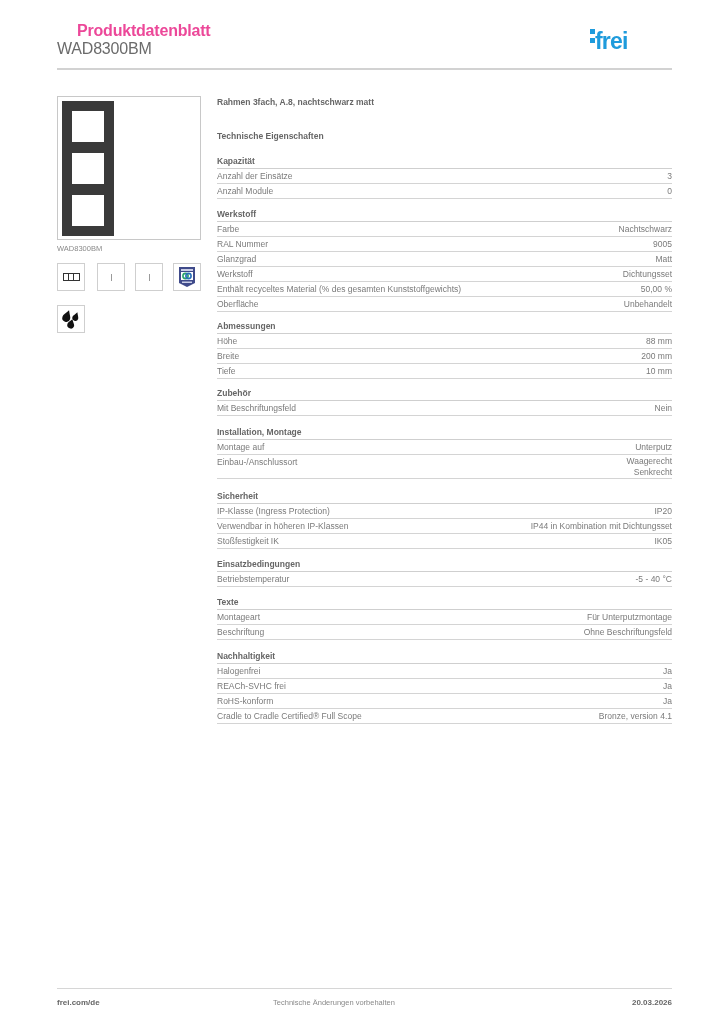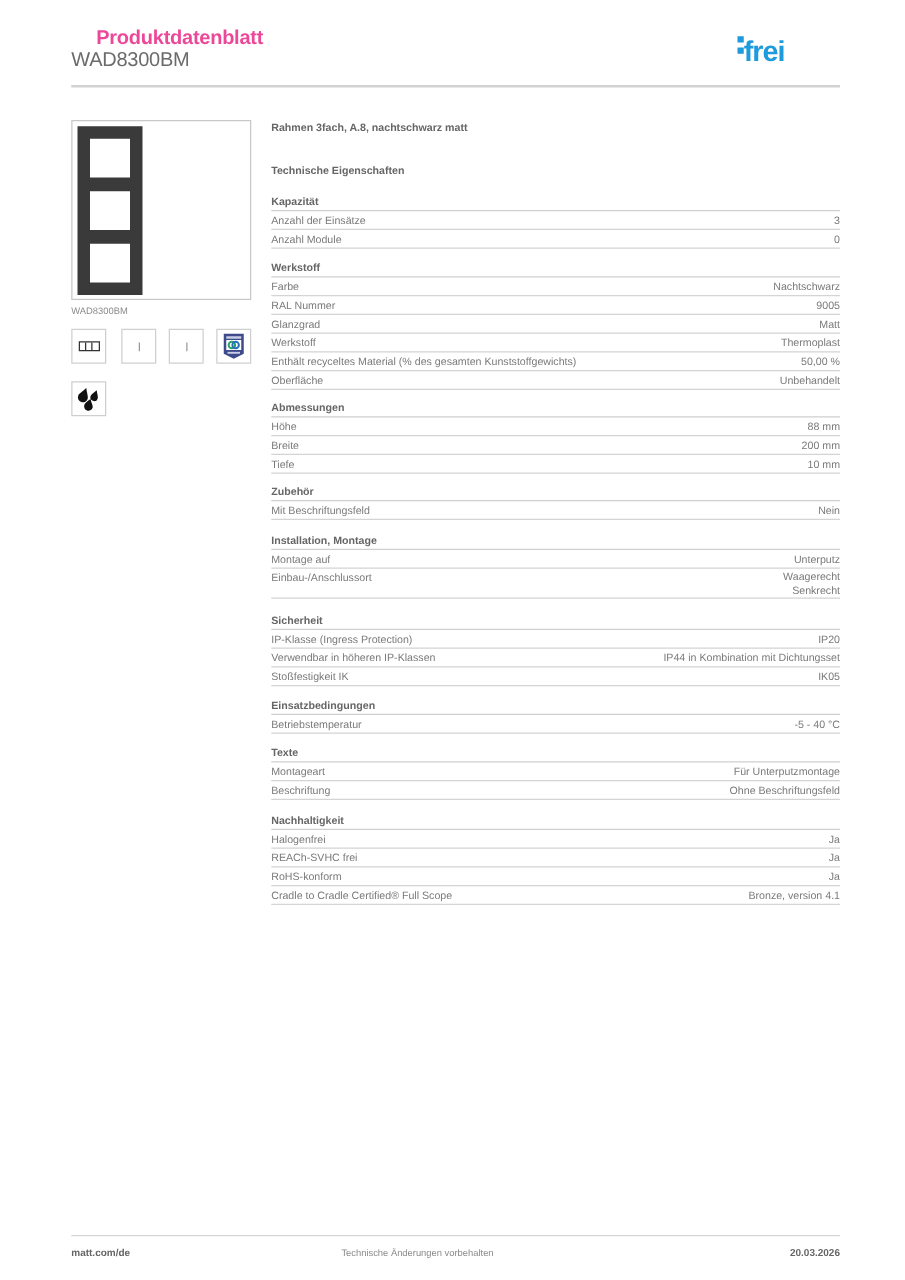--- a/index.html
+++ b/index.html
@@ -111,21 +111,21 @@
   <div class="row">
       <span>RAL Nummer</span>
       <span class="val">9005</span>
     </div>
   <div class="row">
       <span>Glanzgrad</span>
       <span class="val">Matt</span>
     </div>
   <div class="row">
       <span>Werkstoff</span>
-      <span class="val">Thermoplast</span>
+      <span class="val">Dichtungsset</span>
     </div>
   <div class="row">
       <span>Enthält recyceltes Material (% des gesamten Kunststoffgewichts)</span>
       <span class="val">50,00 %</span>
     </div>
   <div class="row">
       <span>Oberfläche</span>
       <span class="val">Unbehandelt</span>
     </div>
 </div>
@@ -219,15 +219,15 @@
       <span>RoHS-konform</span>
       <span class="val">Ja</span>
     </div>
   <div class="row">
       <span>Cradle to Cradle Certified® Full Scope</span>
       <span class="val">Bronze, version 4.1</span>
     </div>
 </div>
 
 <div class="footer-rule"></div>
-<div class="footer-left">matt.com/de</div>
+<div class="footer-left">frei.com/de</div>
 <div class="footer-center">Technische Änderungen vorbehalten</div>
 <div class="footer-right">20.03.2026</div>
 
 </body></html>

